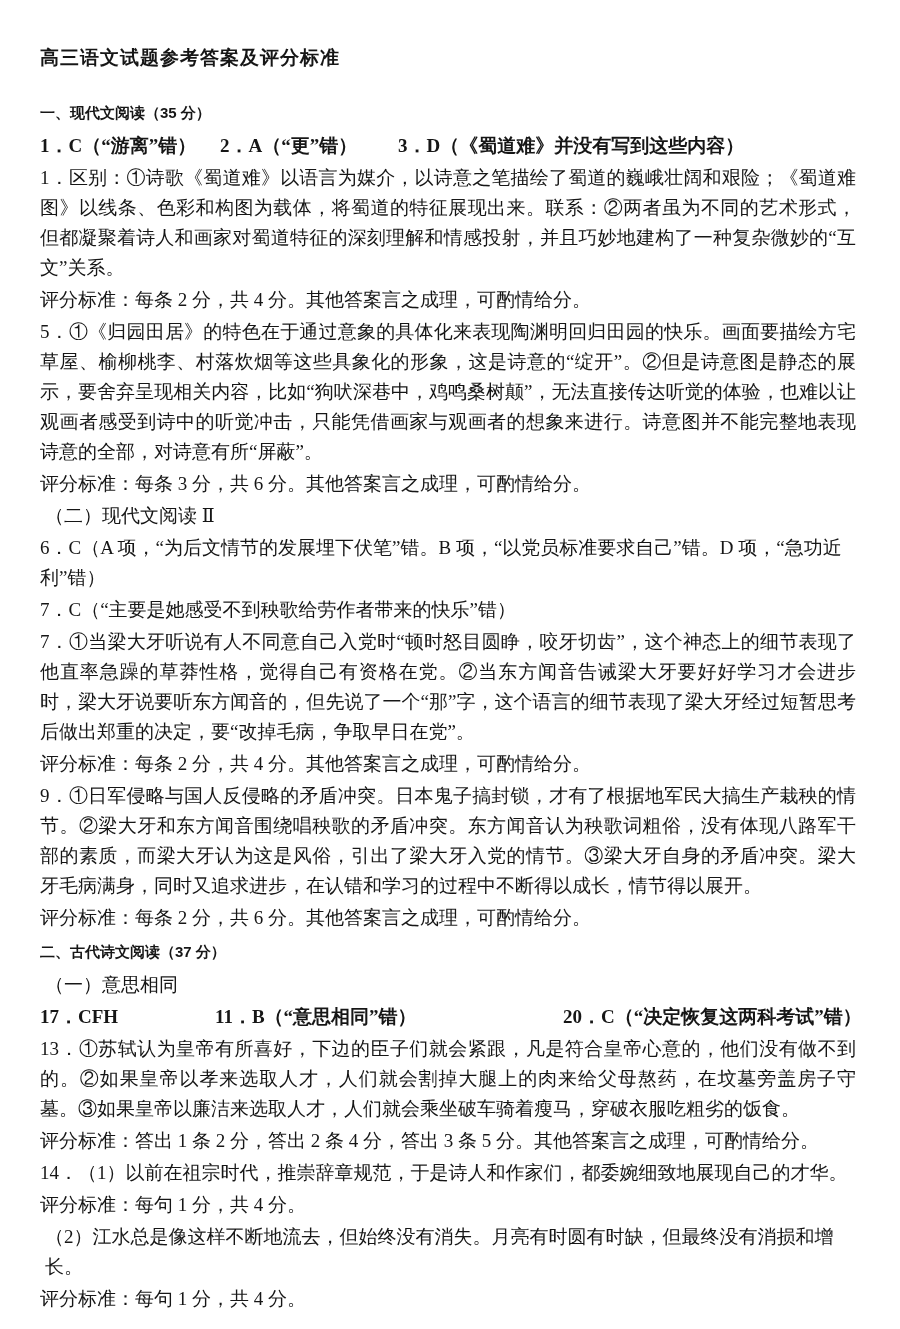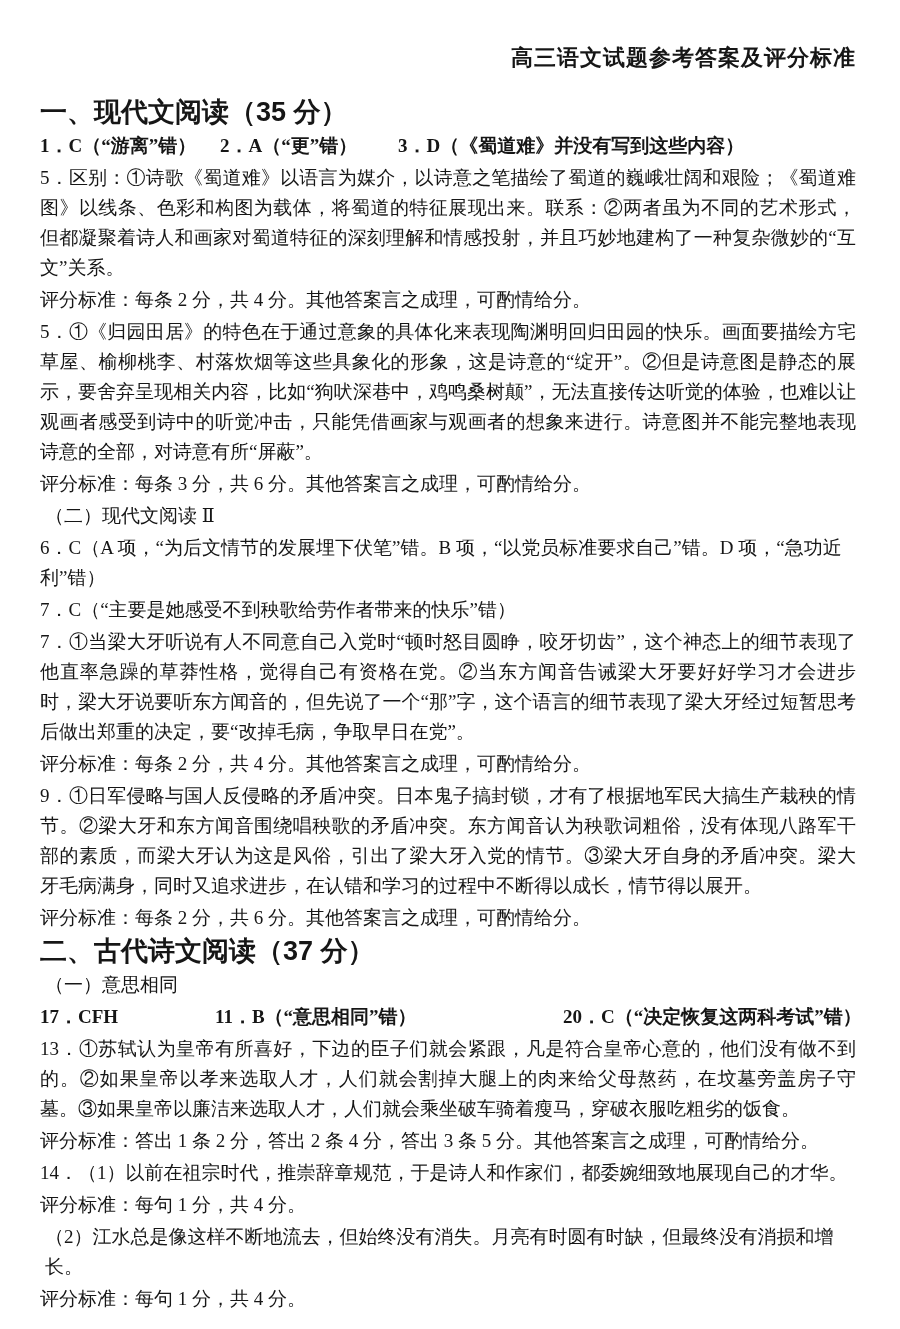--- a/index.html
+++ b/index.html
@@ -11,30 +11,30 @@
     background: #ffffff;
     box-sizing: border-box;
     padding: 40px 44px 0 40px;
     color: #161616;
     font-family: "Liberation Serif", "DejaVu Serif", serif;
     font-size: 19px;
     line-height: 30px;
   }
   .title {
     font-family: "Liberation Sans", "DejaVu Sans", sans-serif;
-    font-size: 22px;
+    font-size: 19px;
     line-height: 36px;
     font-weight: 800;
-    text-align: right;
+    text-align: left;
     margin: 0 0 20px 0;
     letter-spacing: 1px;
   }
   .h2 {
     font-family: "Liberation Sans", "DejaVu Sans", sans-serif;
-    font-size: 27px;
+    font-size: 15px;
     line-height: 33px;
     font-weight: 800;
     margin: 2px 0 2px 0;
   }
   .sub {
     margin: 0 0 2px 0;
     padding-left: 5px;
   }
   .line {
     margin: 0 0 2px 0;
@@ -58,21 +58,21 @@
 <div class="page">
 
   <h1 class="title">高三语文试题参考答案及评分标准</h1>
 
   <h2 class="h2">一、现代文阅读（35 分）</h2>
 
   <p class="line answers-row">
     <span class="ans ans-w1">1．C（“游离”错）</span><span class="ans ans-w2">2．A（“更”错）</span><span class="ans">3．D（《蜀道难》并没有写到这些内容）</span>
   </p>
 
-  <p class="para">5．区别：①诗歌《蜀道难》以语言为媒介，以诗意之笔描绘了蜀道的巍峨壮阔和艰险；《蜀道难图》以线条、色彩和构图为载体，将蜀道的特征展现出来。联系：②两者虽为不同的艺术形式，但都凝聚着诗人和画家对蜀道特征的深刻理解和情感投射，并且巧妙地建构了一种复杂微妙的“互文”关系。</p>
+  <p class="para">1．区别：①诗歌《蜀道难》以语言为媒介，以诗意之笔描绘了蜀道的巍峨壮阔和艰险；《蜀道难图》以线条、色彩和构图为载体，将蜀道的特征展现出来。联系：②两者虽为不同的艺术形式，但都凝聚着诗人和画家对蜀道特征的深刻理解和情感投射，并且巧妙地建构了一种复杂微妙的“互文”关系。</p>
   <p class="line">评分标准：每条 2 分，共 4 分。其他答案言之成理，可酌情给分。</p>
 
   <p class="para">5．①《归园田居》的特色在于通过意象的具体化来表现陶渊明回归田园的快乐。画面要描绘方宅草屋、榆柳桃李、村落炊烟等这些具象化的形象，这是诗意的“绽开”。②但是诗意图是静态的展示，要舍弃呈现相关内容，比如“狗吠深巷中，鸡鸣桑树颠”，无法直接传达听觉的体验，也难以让观画者感受到诗中的听觉冲击，只能凭借画家与观画者的想象来进行。诗意图并不能完整地表现诗意的全部，对诗意有所“屏蔽”。</p>
   <p class="line">评分标准：每条 3 分，共 6 分。其他答案言之成理，可酌情给分。</p>
 
   <p class="sub">（二）现代文阅读 Ⅱ</p>
 
   <p class="line">6．C（A 项，“为后文情节的发展埋下伏笔”错。B 项，“以党员标准要求自己”错。D 项，“急功近利”错）</p>
   <p class="line">7．C（“主要是她感受不到秧歌给劳作者带来的快乐”错）</p>
 

